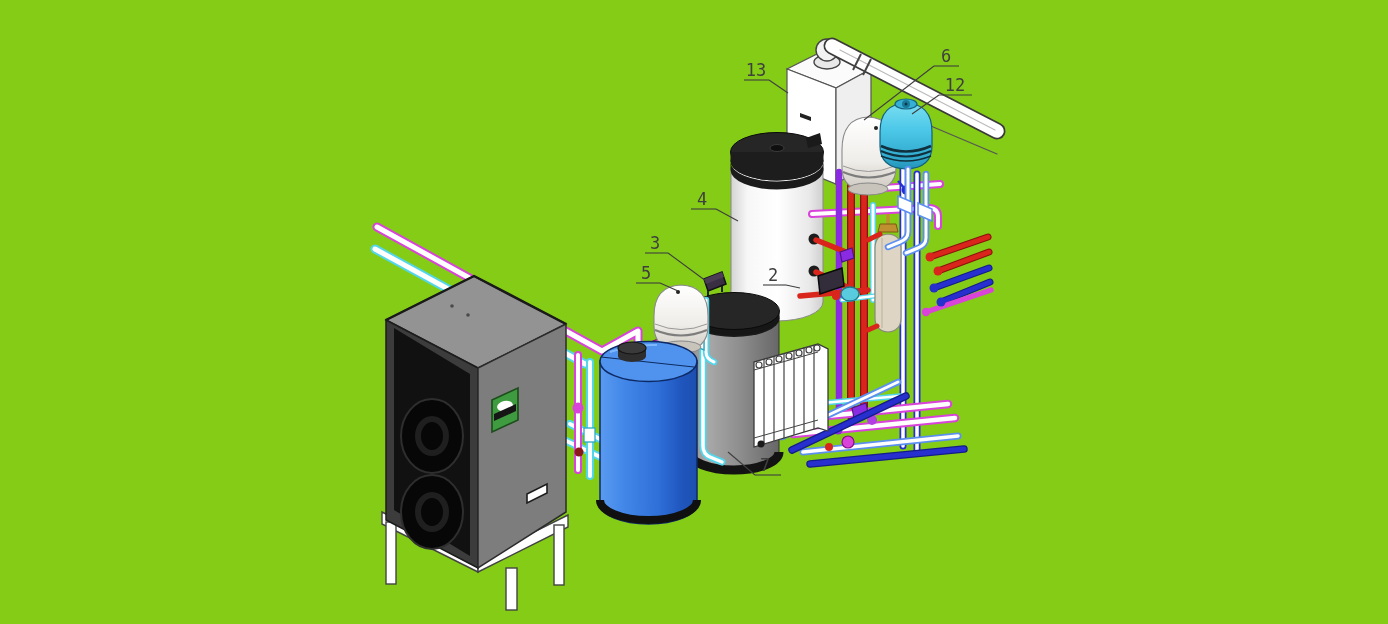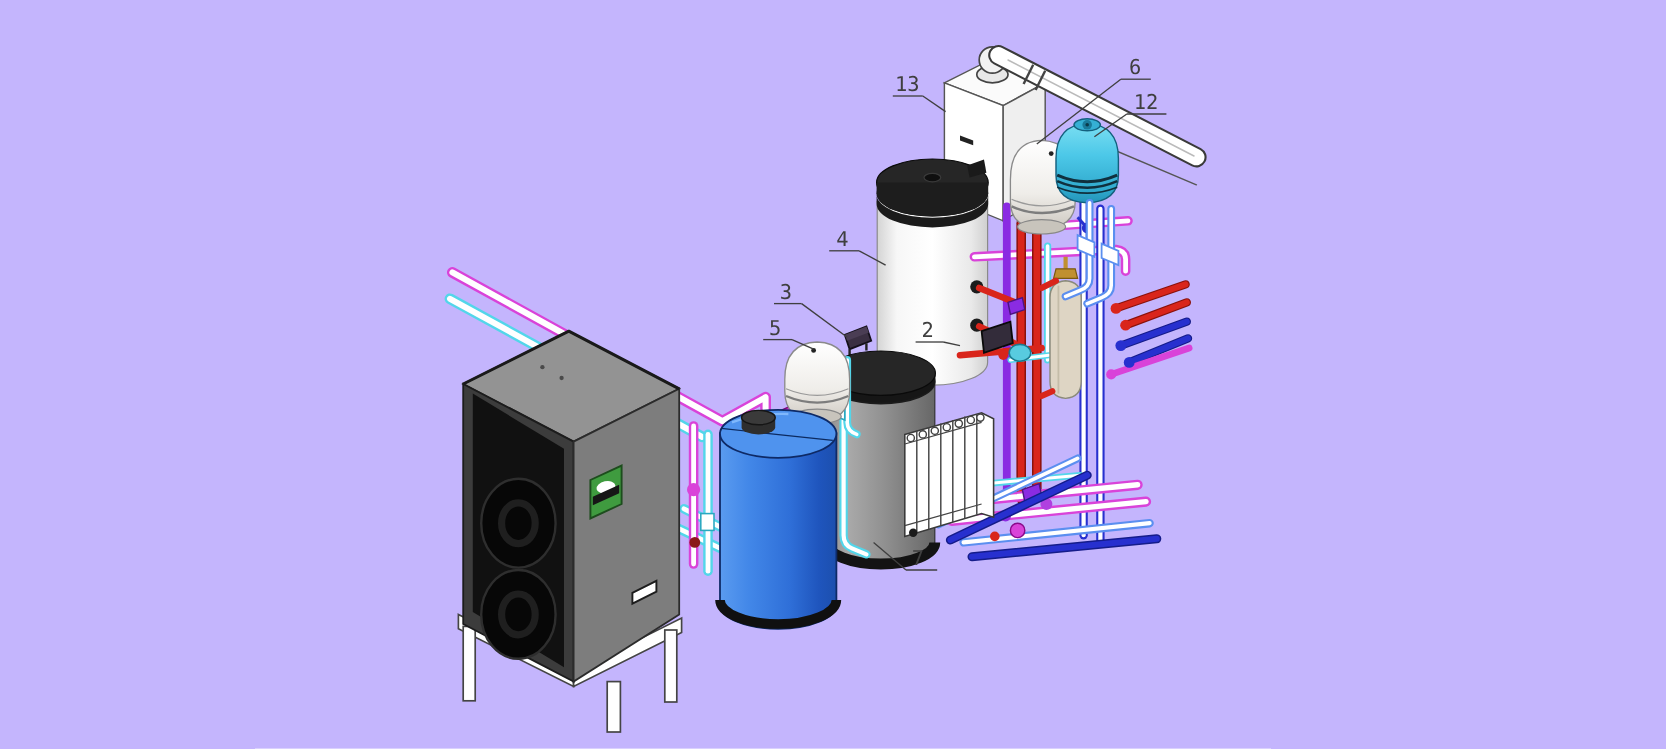--- a/index.html
+++ b/index.html
@@ -1,16 +1,16 @@
 <!DOCTYPE html>
 <html style="--magenta: #d943d9; --pink: #e06ae0; --cyan: #53d6ea; --red: #d9251b; --red-dark: #8a120c; --blue: #2730cf; --blue-dark: #151c8a; --lblue: #5b8ff0; --violet: #8a2be2; --violet-dark: #4a1580; --green: #3f9b3f; --tank-blue: #2f74dc; --vessel-cyan: #45c4e6; --separator-beige: #ded5c4; --brass: #c09030; --line: #3f3f3f;"><head>
 <meta charset="utf-8">
 <style>
   html,body{margin:0;padding:0;background:#fff;}
-  .stage{position:relative;width:1388px;height:624px;background:#c4b5fd;overflow:hidden;
+  .stage{position:relative;width:1388px;height:624px;background:#84cc16;overflow:hidden;
          font-family:"DejaVu Sans","Liberation Sans",sans-serif;}
   svg{display:block;}
   .pipe{fill:none;stroke-linecap:round;stroke-linejoin:round;}
   .edge{fill:none;stroke-linejoin:round;}
   .callout-text{font-family:"DejaVu Sans Mono","Liberation Mono",monospace;
                 font-size:17px;fill:var(--line);}
   .callout-line{stroke:var(--line);stroke-width:1.1;fill:none;}
 </style>
 </head>
 <body>

